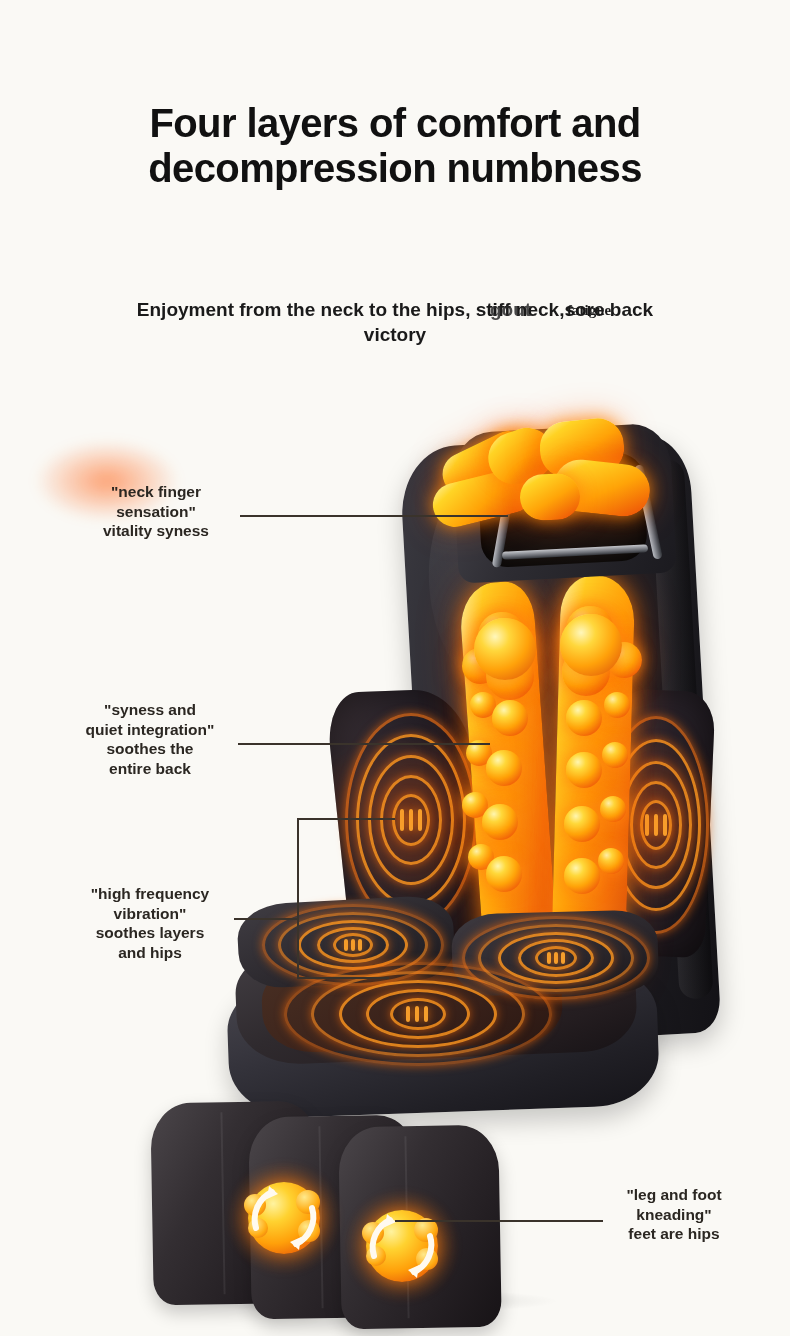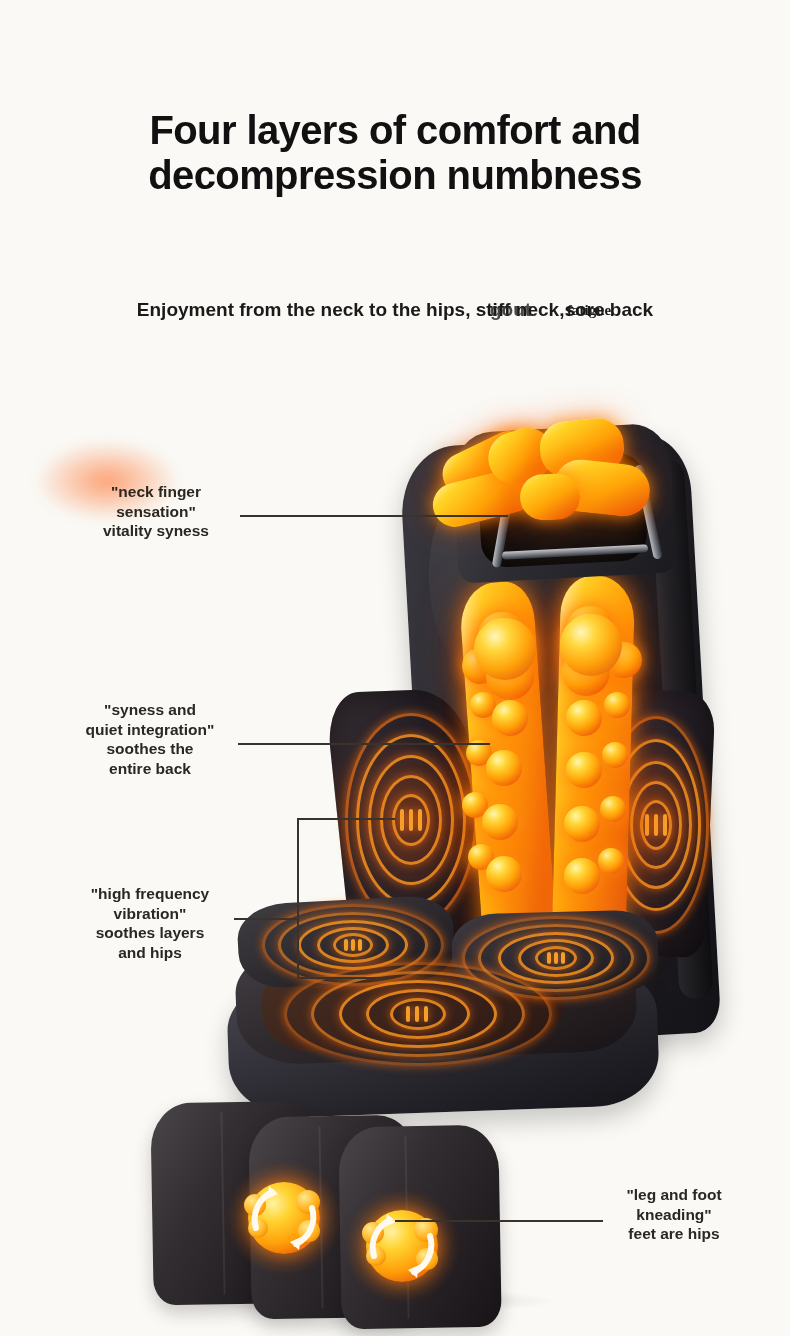--- a/index.html
+++ b/index.html
@@ -6,21 +6,21 @@
   body{
     width:790px;height:1336px;
     background:#faf9f5;
     font-family:"Liberation Sans","DejaVu Sans",sans-serif;
     overflow:hidden;position:relative;
   }
   .page{position:relative;width:790px;height:1336px;overflow:hidden;}
 
   
   .title{
-    position:absolute;left:0;top:108px;width:790px;
+    position:absolute;left:0;top:101px;width:790px;
     text-align:center;color:#111111;
     font-size:40px;line-height:45px;font-weight:bold;
     letter-spacing:-0.6px;
   }
   .title .tl{display:block;}
   .subtitle{
     position:absolute;left:0;top:297px;width:790px;
     text-align:center;color:#1a1a1a;
     font-size:19px;line-height:25px;font-weight:bold;
   }
@@ -252,20 +252,21 @@
     <span class="tl">Four layers of comfort and</span>
     <span class="tl">decompression numbness</span>
   </div>
 
   <div class="subtitle">
     <span class="sl">
       <span>Enjoyment from the neck to the hips, stiff neck,</span><span>sore back</span>
       <span class="sub-overlap">gout</span>
       <span class="sub-fatigue">fatigue</span>
     </span>
+    <span class="sl">victory</span>
   </div>
 
   <div class="product">
 
     <div class="backrest">
       <div class="backrest-sheen"></div>
       <div class="backrest-edge"></div>
     </div>
 
     <div class="wing wing-l">

